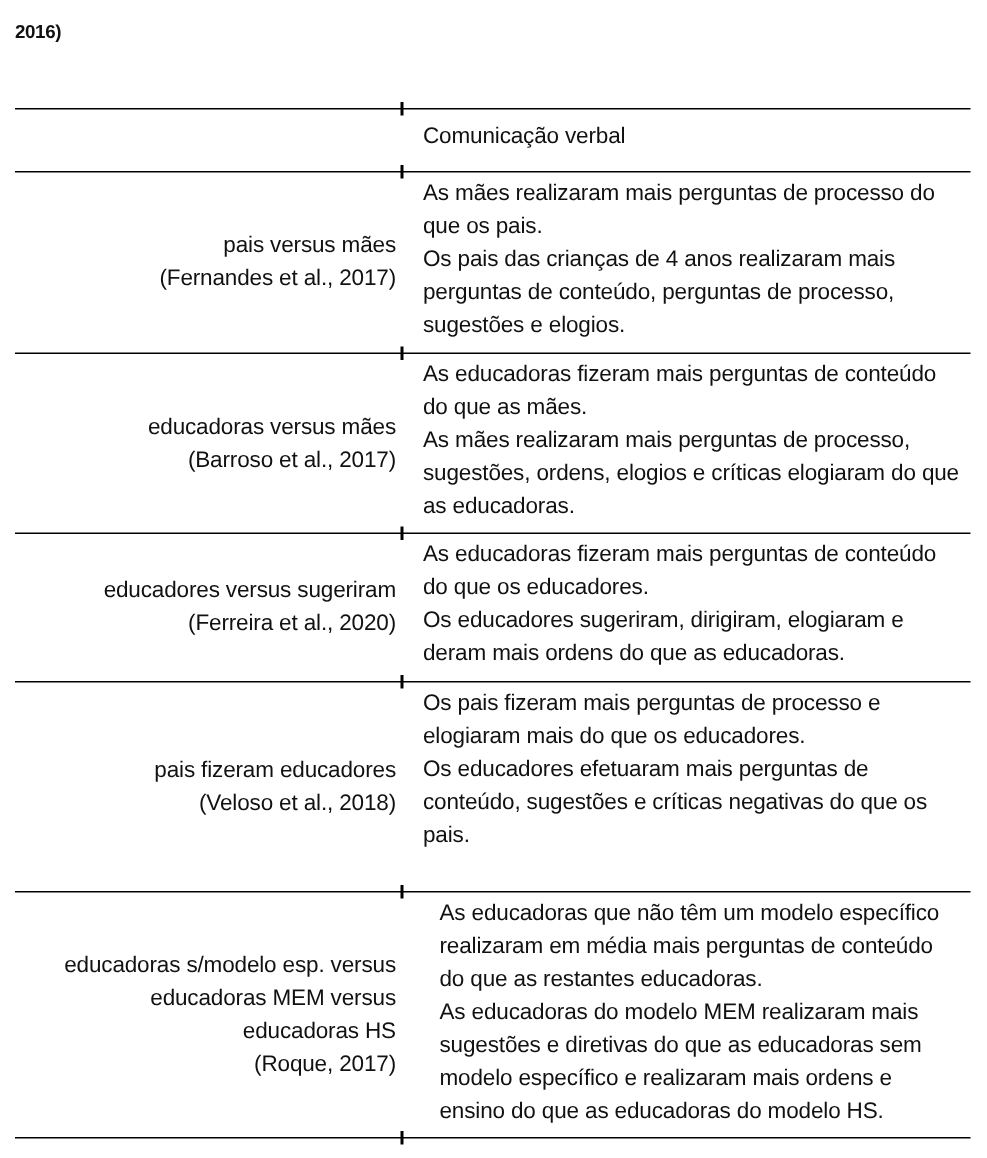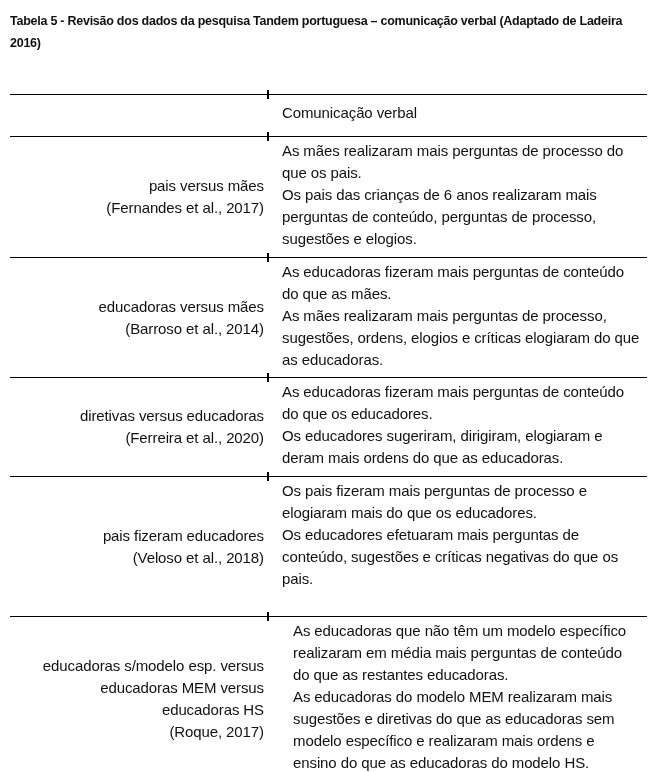--- a/index.html
+++ b/index.html
@@ -86,21 +86,20 @@
   }
   p.finding { margin: 0; }
   .cmp-line { display: block; text-align: right; }
 </style>
 </head>
 <body>
 
 <div class="page">
 
   <p class="caption">
-      <span class="cap-line">Tabela 5 - Revisão dos dados da pesquisa Tandem portuguesa – comunicação verbal (Adaptado de Ladeira</span>
       <span class="cap-line">2016)</span>
     </p>
 
   <table class="review">
     <colgroup>
         <col class="c1">
         <col class="c2">
       </colgroup>
     <thead>
       <tr class="r-header">
@@ -109,36 +108,36 @@
       </tr>
     </thead>
     <tbody>
         <tr class="data-row r1">
     <td class="left-cell">
             <span class="cmp-line">pais versus mães</span>
             <span class="cmp-line">(Fernandes et al., 2017)</span>
           </td>
     <td class="right-cell">
             <p class="finding">As mães realizaram mais perguntas de processo do que os pais.</p>
-            <p class="finding">Os pais das crianças de 6 anos realizaram mais perguntas de conteúdo, perguntas de processo, sugestões e elogios.</p>
+            <p class="finding">Os pais das crianças de 4 anos realizaram mais perguntas de conteúdo, perguntas de processo, sugestões e elogios.</p>
           </td>
   </tr>
         <tr class="data-row r2">
     <td class="left-cell">
             <span class="cmp-line">educadoras versus mães</span>
-            <span class="cmp-line">(Barroso et al., 2014)</span>
+            <span class="cmp-line">(Barroso et al., 2017)</span>
           </td>
     <td class="right-cell">
             <p class="finding">As educadoras fizeram mais perguntas de conteúdo do que as mães.</p>
             <p class="finding">As mães realizaram mais perguntas de processo, sugestões, ordens, elogios e críticas elogiaram do que as educadoras.</p>
           </td>
   </tr>
         <tr class="data-row r3">
     <td class="left-cell">
-            <span class="cmp-line">diretivas versus educadoras</span>
+            <span class="cmp-line">educadores versus sugeriram</span>
             <span class="cmp-line">(Ferreira et al., 2020)</span>
           </td>
     <td class="right-cell">
             <p class="finding">As educadoras fizeram mais perguntas de conteúdo do que os educadores.</p>
             <p class="finding">Os educadores sugeriram, dirigiram, elogiaram e deram mais ordens do que as educadoras.</p>
           </td>
   </tr>
         <tr class="data-row r4">
     <td class="left-cell">
             <span class="cmp-line">pais fizeram educadores</span>

